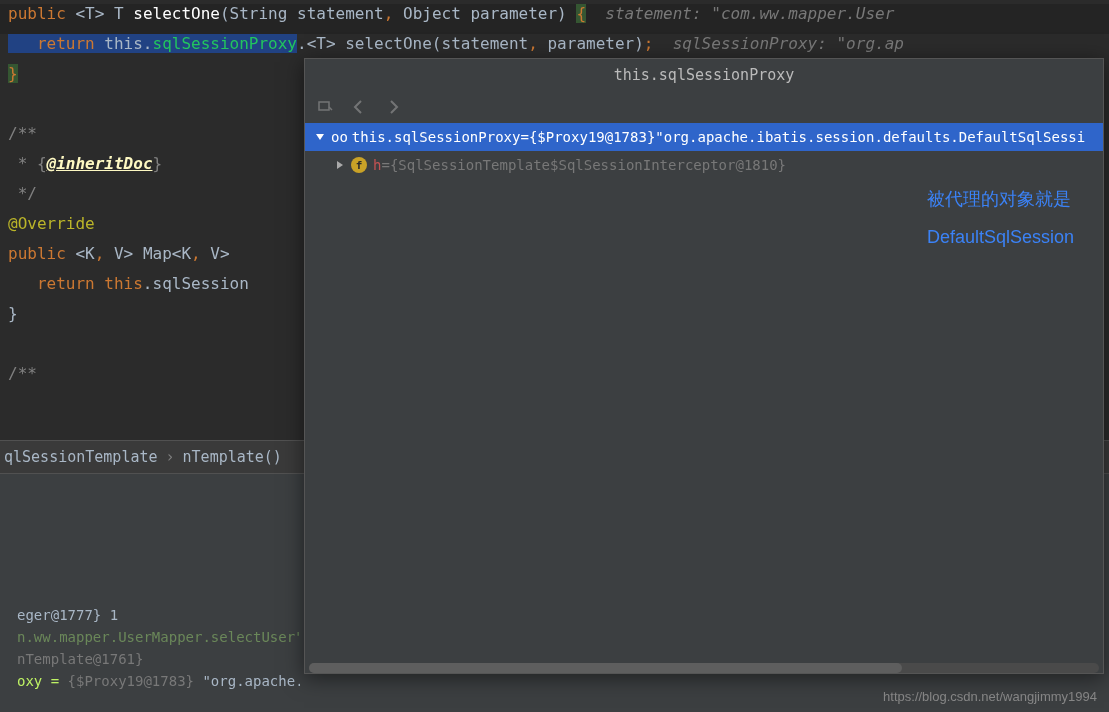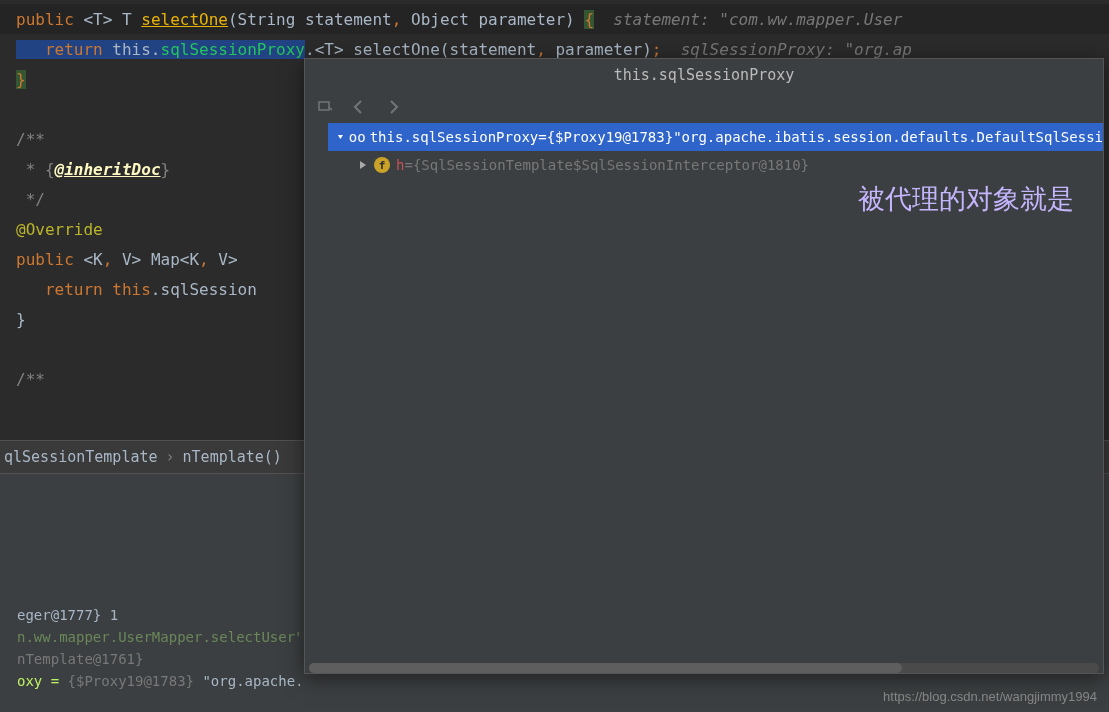--- a/index.html
+++ b/index.html
@@ -11,27 +11,27 @@
       width: 1109px;
       height: 712px;
       overflow: hidden;
       position: relative;
     }
     .editor-area {
       padding: 4px 0;
     }
     .code-line {
       display: flex;
-      align-items: center;
+      align-items: flex-start;
       height: 30px;
-      padding-left: 16px;
+      padding-left: 8px;
       white-space: pre;
     }
     .kw-orange { color: #cc7832; }
-    .kw-yellow { color: #eab308; text-decoration: underline; }
+    .kw-yellow { color: #ffffff; }
     .kw-gray { color: #808080; }
     .kw-green-u { color: #fef9c3; text-decoration: underline; font-style: italic; font-weight: bold; }
     .kw-purple { color: #22c55e; }
     .kw-olive { color: #bbb529; }
     .kw-white { color: #a9b7c6; }
     .kw-yellow-brace { color: #cc7832; }
     .inline-hint {
       color: #787878;
       font-style: italic;
     }
@@ -112,21 +112,20 @@
     }
     .popup-toolbar-icon {
       width: 16px;
       height: 16px;
       opacity: 0.5;
     }
     .popup-content {
       background: #3c3f41;
       height: calc(100% - 64px);
       overflow: hidden;
-      padding-left: 23px;
     }
     .tree-row {
       display: flex;
       align-items: center;
       height: 28px;
       padding-left: 8px;
       font-size: 14px;
     }
     .tree-row.selected {
       background: #2f65ca;
@@ -138,22 +137,22 @@
       margin-right: 4px;
     }
     .tree-label-red { color: #c35252; }
     .tree-label-gray { color: #787878; }
     .tree-label-white { color: #ffffff; }
     
     .annotation {
       position: absolute;
       top: 180px;
       right: 35px;
-      font-size: 27px;
-      color: #c4b5fd;
+      font-size: 18px;
+      color: #3b82f6;
       font-family: 'Microsoft YaHei', sans-serif;
       text-align: left;
       line-height: 38px;
       z-index: 200;
     }
     
     .watermark {
       position: absolute;
       bottom: 8px;
       right: 12px;
@@ -281,15 +280,16 @@
       <span class="tree-label-gray">{SqlSessionTemplate$SqlSessionInterceptor@1810}</span>
     </div>
     <div class="scrollbar-bottom">
       <div class="scrollbar-thumb"></div>
     </div>
   </div>
 </div>
 
 <div class="annotation">
   <div>被代理的对象就是</div>
+  <div>DefaultSqlSession</div>
 </div>
 
 <div class="watermark">https://blog.csdn.net/wangjimmy1994</div>
 
 </body></html>

